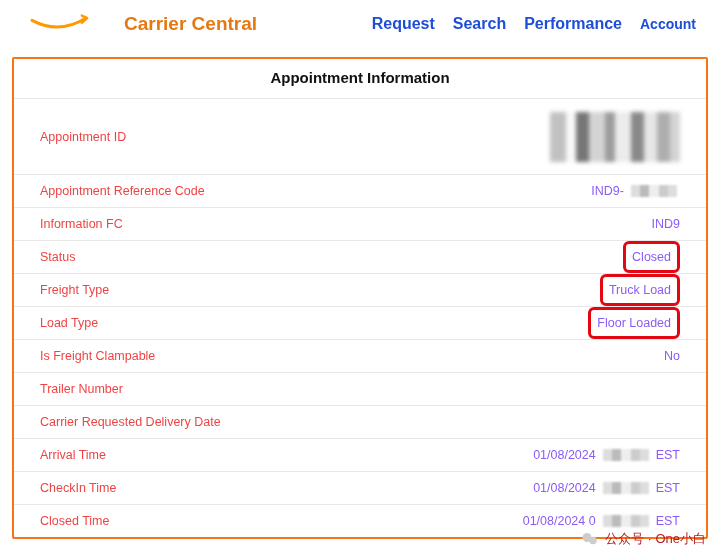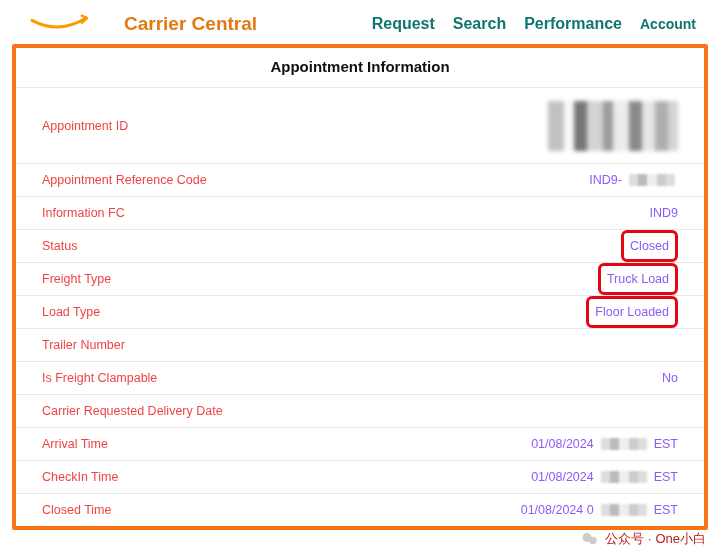--- a/index.html
+++ b/index.html
@@ -29,31 +29,31 @@
     font-size: 19px;
     margin-right: auto;
     margin-left: 4px;
   }
   .nav {
     display: flex;
     gap: 18px;
     align-items: center;
   }
   .nav-item {
-    color: #0f766e;
+    color: #1d4ed8;
     font-weight: 700;
     font-size: 16px;
     cursor: pointer;
   }
   .nav-item.small {
     font-size: 14px;
   }
   .panel {
-    margin: 0 12px;
-    border: 4px solid #f97316;
+    margin: 13px 12px;
+    border: 2px solid #f97316;
     border-radius: 2px;
   }
   .panel-title {
     text-align: center;
     font-weight: 700;
     font-size: 15px;
     padding: 10px 0 12px 0;
     color: #111;
   }
   .row {
@@ -168,27 +168,27 @@
   </div>
 
   <div class="row">
     <span class="row-label">Load Type</span>
     <span class="row-value">
       <span class="highlight-box">Floor Loaded</span>
     </span>
   </div>
 
   <div class="row">
+    <span class="row-label">Is Freight Clampable</span>
+    <span class="row-value">No</span>
+  </div>
+
+  <div class="row">
     <span class="row-label">Trailer Number</span>
     <span class="row-value"></span>
-  </div>
-
-  <div class="row">
-    <span class="row-label">Is Freight Clampable</span>
-    <span class="row-value">No</span>
   </div>
 
   <div class="row">
     <span class="row-label">Carrier Requested Delivery Date</span>
   </div>
 
   <div class="row">
     <span class="row-label">Arrival Time</span>
     <span class="row-value">
       <span>01/08/2024 </span>

